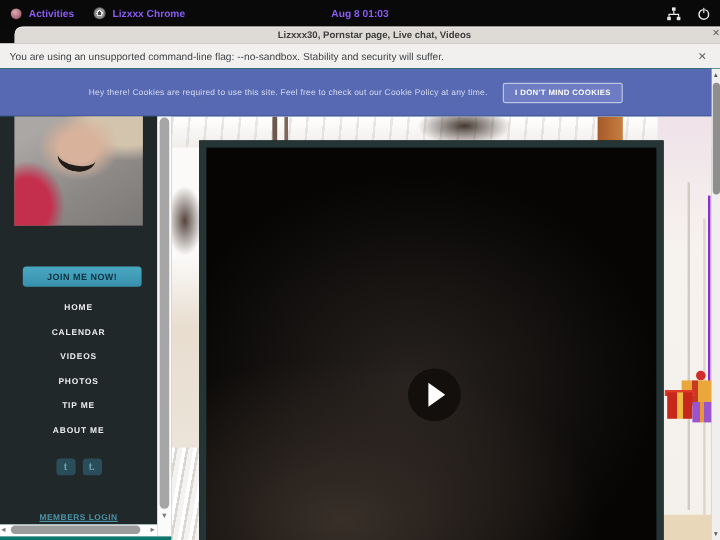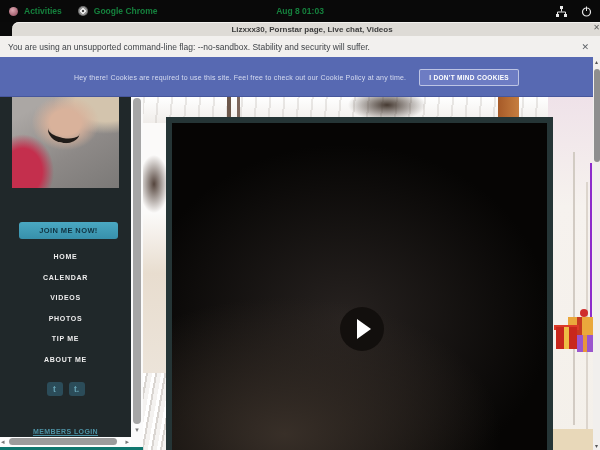--- a/index.html
+++ b/index.html
@@ -4,21 +4,21 @@
 <style>
   * { margin:0; padding:0; box-sizing:border-box; }
   html,body { width:600px; height:450px; }
   body {
     position:relative; overflow:hidden; background:#0a0a0a;
     font-family:"Liberation Sans", sans-serif;
     -webkit-font-smoothing:antialiased;
   }
   
   #topbar { position:absolute; left:0; top:0; width:600px; height:22px;
-    background:#090909; color:#15803d; display:flex; align-items:center; }
+    background:#090909; color:#8b5cf6; display:flex; align-items:center; }
   .tb-left { display:flex; align-items:center; gap:16px; padding-left:9px; }
   .tb-item { display:flex; align-items:center; gap:6px; font-size:8.5px; font-weight:bold; }
   .activities-dot { width:9px; height:9px; border-radius:50%;
     background:radial-gradient(circle at 40% 35%, #dfaab3, #a05d6d 75%); }
   .chrome-icon { width:10px; height:10px; border-radius:50%;
     background:radial-gradient(circle, #454545 0 1.5px, #e6e6e6 1.5px 2.6px, #969696 2.6px 4px, #6e6e6e 4px); }
   .tb-clock { position:absolute; left:50%; transform:translateX(-50%);
     font-size:8.5px; font-weight:bold; }
   .tb-right { margin-left:auto; display:flex; align-items:center; gap:13px; padding-right:8px; }
   
@@ -151,21 +151,21 @@
 <body>
 
 <div id="topbar">
   <div class="tb-left">
     <div class="tb-item">
       <span class="activities-dot"></span>
       <span>Activities</span>
     </div>
     <div class="tb-item">
       <span class="chrome-icon"></span>
-      <span>Google Chrome</span>
+      <span>Lizxxx Chrome</span>
     </div>
   </div>
   <div class="tb-clock">Aug 8 01:03</div>
   <div class="tb-right">
     <svg class="sysicon" width="13" height="11" viewBox="0 0 13 11">
       <rect x="5" y="0" width="3" height="3" fill="#e8e8e8"></rect>
       <rect x="1" y="8" width="3" height="3" fill="#e8e8e8"></rect>
       <rect x="9" y="8" width="3" height="3" fill="#e8e8e8"></rect>
       <path d="M6.5 3 v2.5 M2.5 8 v-2 h8 v2" stroke="#e8e8e8" stroke-width="1" fill="none"></path>
     </svg>

